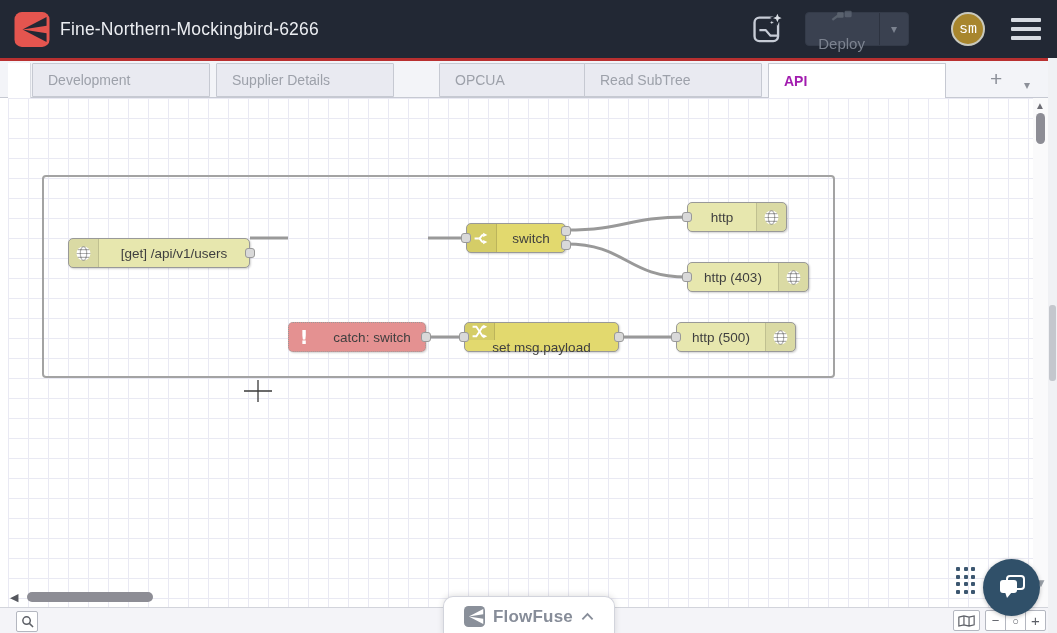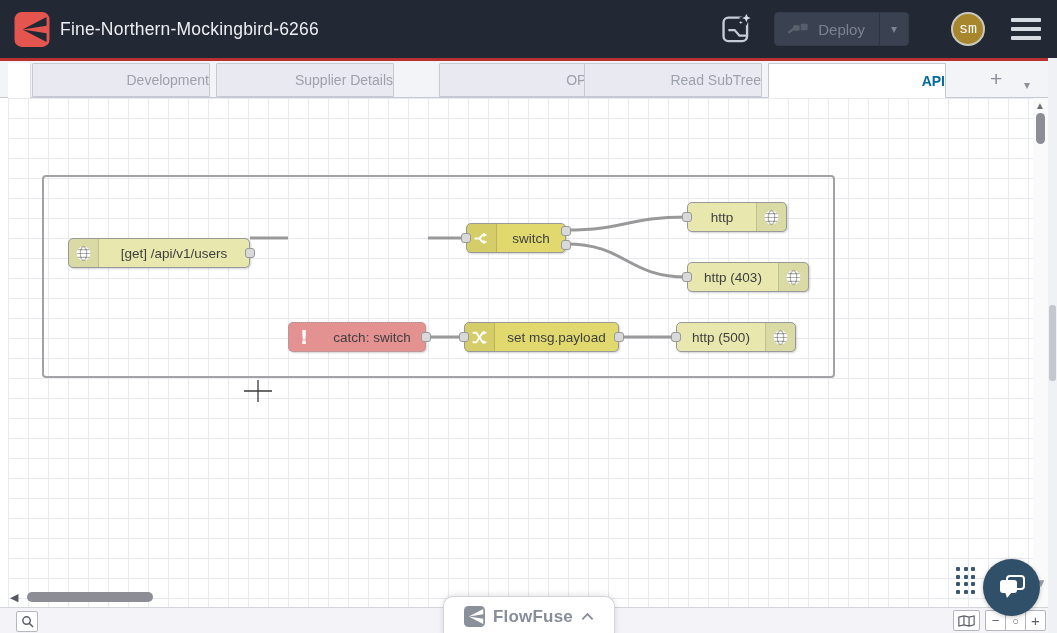--- a/index.html
+++ b/index.html
@@ -17,21 +17,21 @@
   }
   .logo { width:36px; height:35px; margin-right:8px; flex:0 0 auto; }
   .app-title { color:#eceef2; font-size:17.5px; margin-left:2px; letter-spacing:.2px; }
   .header-spacer { flex:1; }
   .ai-btn { background:transparent; border:none; width:40px; height:40px; cursor:pointer; margin-right:18px; }
   .deploy {
     display:flex; align-items:center; height:34px; background:#3a4150;
     border:1px solid #343b49; border-radius:4px; color:#7c London;
     margin-right:22px; user-select:none;
   }
-  .deploy-main { display:flex; align-items:center; gap:9px; padding:0 14px 0 12px; cursor:default; }
+  .deploy-main { display:flex; align-items:center; gap:9px; padding:0 14px 0 12px; cursor:default;flex-direction:column; }
   .deploy-label { color:#7c8390; font-size:15px; }
   .deploy-caret {
     padding:0 11px; color:#7c8390; font-size:12px; height:100%;
     display:flex; align-items:center; border-left:1px solid #2d3340; cursor:pointer;
   }
   .avatar {
     width:34px; height:34px; border-radius:50%; background:#a8862d;
     border:2px solid #c9c9bd; color:#fff; display:flex; align-items:center; justify-content:center;
     font-family:Liberation Mono, monospace; font-size:15px; margin-right:24px; cursor:pointer;margin-left:20px;
   }
@@ -45,24 +45,24 @@
     background:#f3f4f8; border-bottom:1px solid #c6c9d2;
   }
   .tabbar .left-spacer {
     position:absolute; left:8px; top:2px; width:23px; height:35px;
     background:#fff; border-right:1px solid #d9dbe2;
   }
   .tab {
     position:absolute; top:2px; height:34px; width:178px;
     background:#e9eaf1; border:1px solid #c6c9d2; border-bottom:1px solid #c6c9d2;
     display:flex; align-items:center; padding-left:15px;
-    font-size:14px; color:#9da1aa; cursor:pointer; border-radius:1px 1px 0 0;justify-content:flex-end;
+    font-size:14px; color:#9da1aa; cursor:pointer; border-radius:1px 1px 0 0;
   }
   .tab.active {
-    background:#fff; border-bottom:1px solid #fff; height:36px; color:#0369a1; font-weight:bold;
+    background:#fff; border-bottom:1px solid #fff; height:36px; color:#a21caf; font-weight:bold;
   }
   .tab-add, .tab-list {
     position:absolute; top:6px; background:none; border:none; color:#8c9099;
     cursor:pointer; font-size:21px; line-height:24px;
   }
   .tab-add { left:990px; }
   .tab-list { left:1024px; font-size:12px; top:12px; }
 
   
   .canvas {
@@ -278,21 +278,21 @@
         </span>
         <span class="port" style="left: -6px; top: 9px;"></span>
       </div>
       <div class="node dotted" style="left: 280px; top: 224px; width: 138px; background: rgb(228, 145, 145);">
         <span class="icon-box ">
           <span class="excl">!</span>
         </span>
         <span class="nlabel">catch: switch</span>
         <span class="port" style="right: -6px; top: 9px;"></span>
       </div>
-      <div class="node" style="left: 456px; top: 224px; width: 155px; background: rgb(226, 217, 110);">
+      <div class="node" style="left: 456px; top: 224px; width: 155px; background: rgb(226, 217, 110); flex-direction: column;">
         <span class="icon-box shaded-l">
           <svg viewBox="0 0 16 16" width="17" height="17">
       <g stroke="#fff" stroke-width="1.8" fill="none">
         <path d="M1.5 3.5 H5 L11 12.5 H12.5"></path>
         <path d="M1.5 12.5 H5 L11 3.5 H12.5"></path>
       </g>
       <polygon points="11.5,1.6 15.3,3.5 11.5,5.4" fill="#fff"></polygon>
       <polygon points="11.5,10.6 15.3,12.5 11.5,14.4" fill="#fff"></polygon>
           </svg>
         </span>

